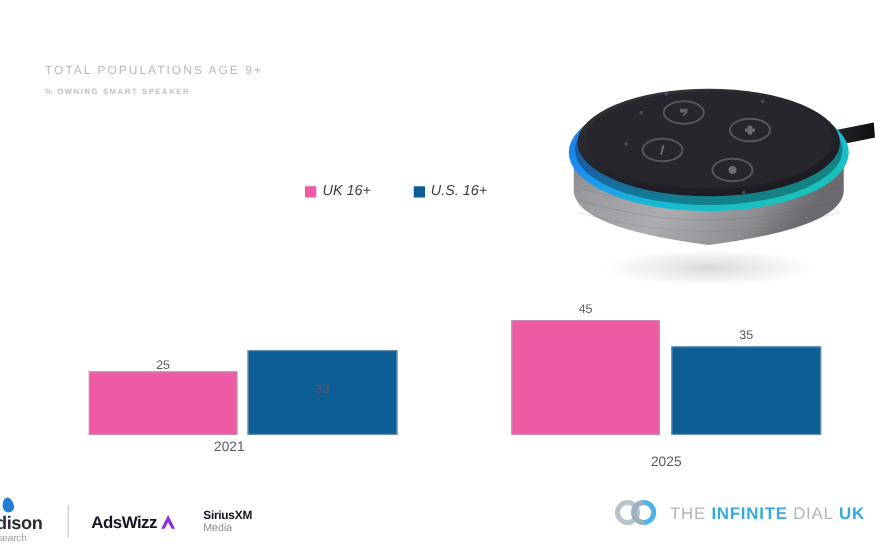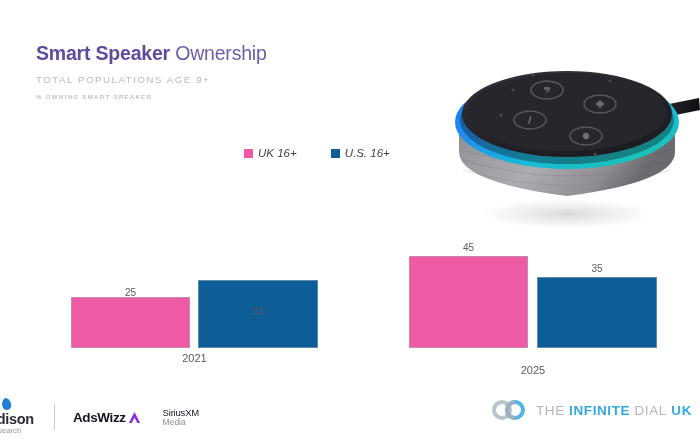--- a/index.html
+++ b/index.html
@@ -134,21 +134,21 @@
   }
   .adswizz-text {
     font-size: 13.5px; font-weight: bold; color: #141424;
     letter-spacing: -0.4px;
   }
   .adswizz-mark {
     width: 13px; height: 13px;
   }
   .siriusxm { margin-left: 22px; line-height: 1.05; }
   .siriusxm-top {
-    font-size: 9.5px; font-weight: normal; color: #141424; letter-spacing: -0.2px;
+    font-size: 9.5px; font-weight: bold; color: #141424; letter-spacing: -0.2px;
   }
   .siriusxm-bottom {
     font-size: 8.5px; color: #8b8b95;
   }
 
   .footer-right {
     position: absolute;
     right: 8px; top: 400px;
     display: flex; align-items: center; gap: 7px;
   }
@@ -158,23 +158,20 @@
   .infinite-text .inf  { color: #34a9e0; font-weight: bold; margin-top: 16px; }
   .infinite-text .dial { color: #b4b4bb; }
   .infinite-text .uk   { color: #34a9e0; font-weight: bold; }
 </style>
 </head>
 <body>
 
 <div class="slide">
 
   <div class="title-block">
-    <div class="title">
-      <span class="strong">Smart Speaker</span><span class="light"> Ownership</span>
-    </div>
     <div class="subtitle">TOTAL POPULATIONS AGE 9+</div>
     <div class="subsubtitle">% OWNING SMART SPEAKER</div>
   </div>
 
   <div class="legend">
     <div class="legend-item">
       <span class="legend-swatch" style="background:#ee5ba4"></span>
       <span class="legend-label">UK 16+</span>
     </div>
     <div class="legend-item">
@@ -262,21 +259,21 @@
   </div>
 
   <div class="chart">
 
     <div class="bar" style="left:71px; top:297px; width:119px; height:51px; background:#ee5ba4;"></div>
     <div class="bar-value" style="left:71px; top:287px; width:119px;">25</div>
 
     <div class="bar" style="left:198px; top:280px; width:120px; height:68px; background:#0d5e96;"></div>
     <div class="bar-value" style="left:198px; top:266px; width:120px;margin-top:40px;">33</div>
 
-    <div class="cat-label" style="left:71px; top:352px; width:247px;">2021</div>
+    <div class="cat-label" style="left:60px; top:352px; width:247px;">2021</div>
 
     <div class="bar" style="left:409px; top:256px; width:119px; height:92px; background:#ee5ba4;"></div>
     <div class="bar-value" style="left:409px; top:242px; width:119px;">45</div>
 
     <div class="bar" style="left:537px; top:277px; width:120px; height:71px; background:#0d5e96;"></div>
     <div class="bar-value" style="left:537px; top:263px; width:120px;">35</div>
 
     <div class="cat-label" style="left:409px; top:364px; width:248px;">2025</div>
   </div>
 

